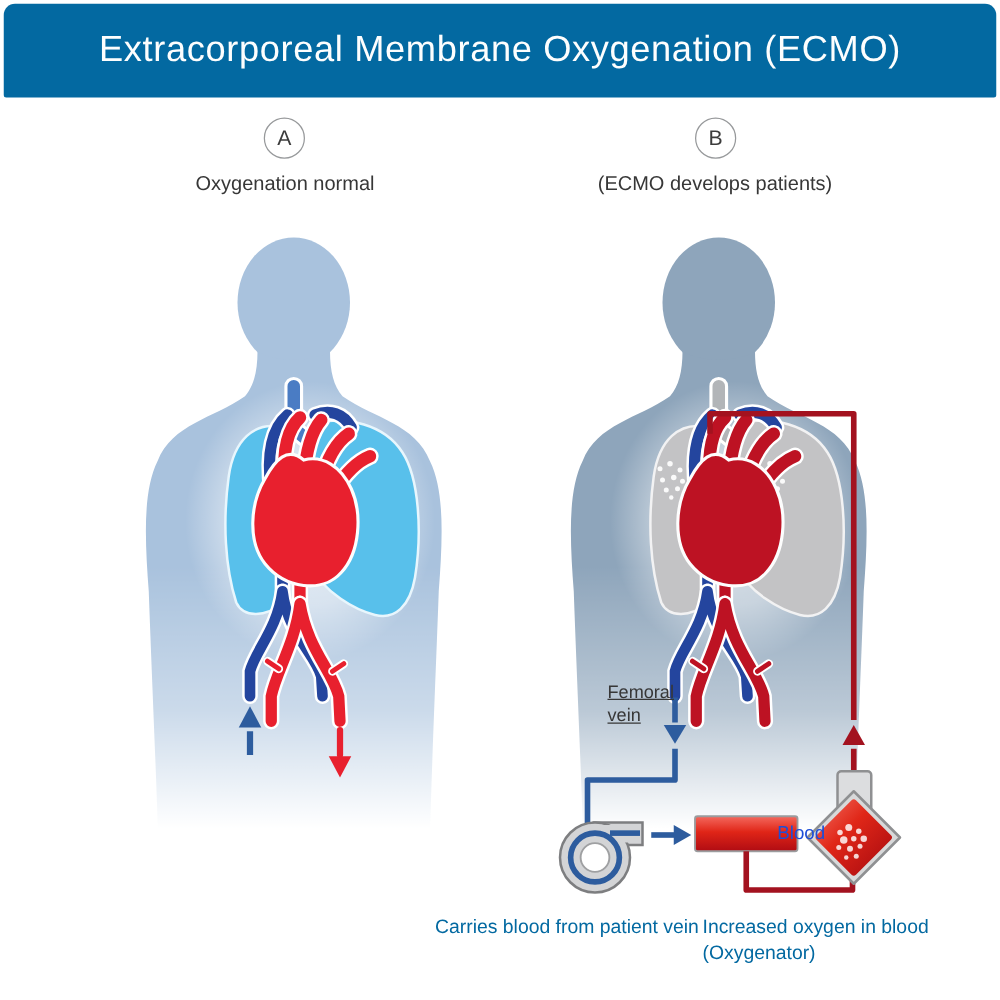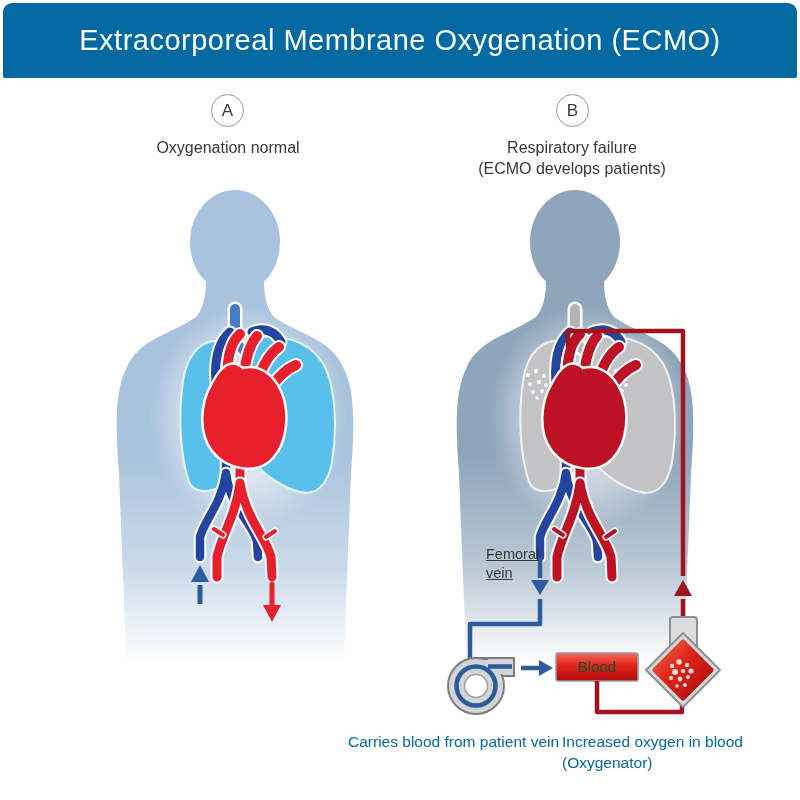--- a/index.html
+++ b/index.html
@@ -12,21 +12,21 @@
          background:#fff;display:flex;align-items:center;justify-content:center;
          font-size:17px;color:#3c3c3c;}
   .badge-a{left:211px;top:94px;}
   .badge-b{left:556px;top:94px;}
   .cap{position:absolute;color:#373737;font-size:16px;text-align:center;line-height:21px;}
   .cap-a{left:108px;top:137px;width:240px;}
   .cap-b{left:452px;top:137px;width:240px;}
   .lbl-femoral{position:absolute;left:486px;top:545px;width:66px;font-size:14.5px;
                color:#373737;line-height:19px;text-decoration:underline;}
   .lbl-blood{position:absolute;left:556px;top:658px;width:82px;text-align:center;
-             color:#14532d;font-size:15px;}
+             color:#1d4ed8;font-size:15px;padding-left:44px;}
   .devcap{position:absolute;top:731px;width:244px;text-align:left;color:#0369a1;
           font-size:15.5px;line-height:21px;}
   .devcap-pump{left:348px;}
   .devcap-oxy{left:562px;}
   svg{position:absolute;left:0;top:0;}
   .u{stroke:#ffffff;fill:none;stroke-linecap:round;}
   .vein{stroke:#24459e;fill:none;stroke-linecap:round;}
   .art-a{stroke:#e8202e;fill:none;stroke-linecap:round;}
   .art-b{stroke:#bd1223;fill:none;stroke-linecap:round;}
   .circ-blue{stroke:#2d5c9e;fill:none;}
@@ -39,21 +39,20 @@
 
   <div class="titlebar">
     <h1>Extracorporeal Membrane Oxygenation (ECMO)</h1>
   </div>
 
   <div class="badge badge-a">A</div>
   <div class="cap cap-a">Oxygenation normal</div>
 
   <div class="badge badge-b">B</div>
   <div class="cap cap-b">
-    <div>Respiratory failure</div>
     <div>(ECMO develops patients)</div>
   </div>
 
   <svg width="800" height="800" viewBox="0 0 800 800">
     <defs>
       <linearGradient id="fadeGrad" x1="0" y1="268" x2="0" y2="478" gradientUnits="userSpaceOnUse">
         <stop offset="0" stop-color="#ffffff"></stop>
         <stop offset="0.55" stop-color="#9a9a9a"></stop>
         <stop offset="1" stop-color="#000000"></stop>
       </linearGradient>

